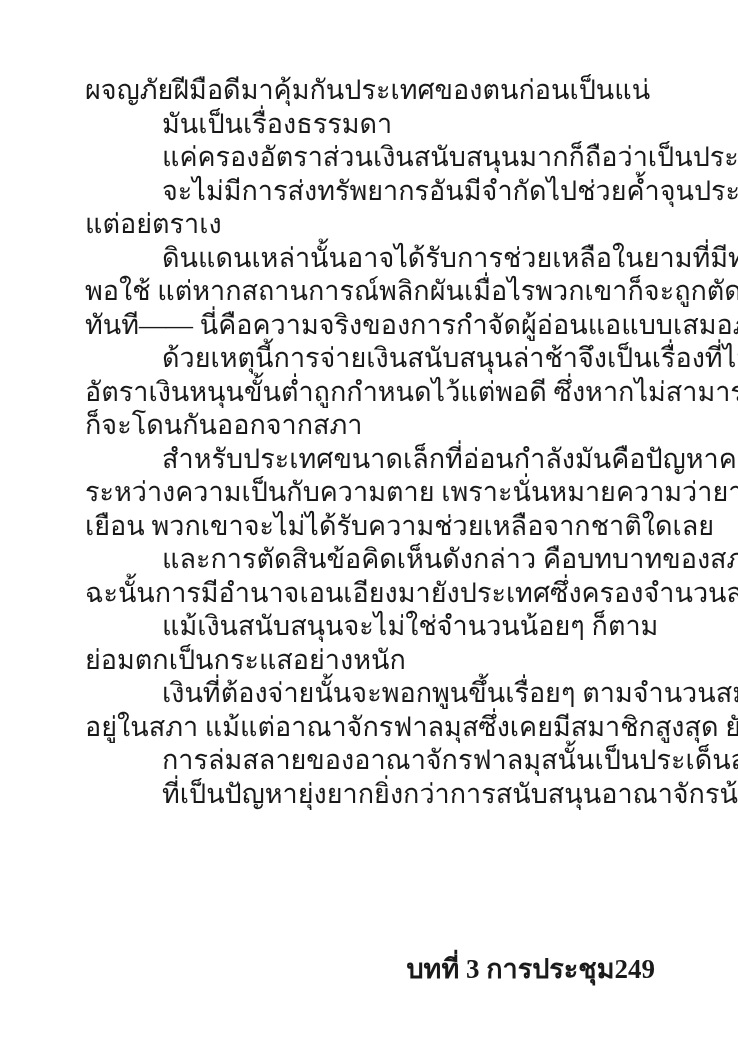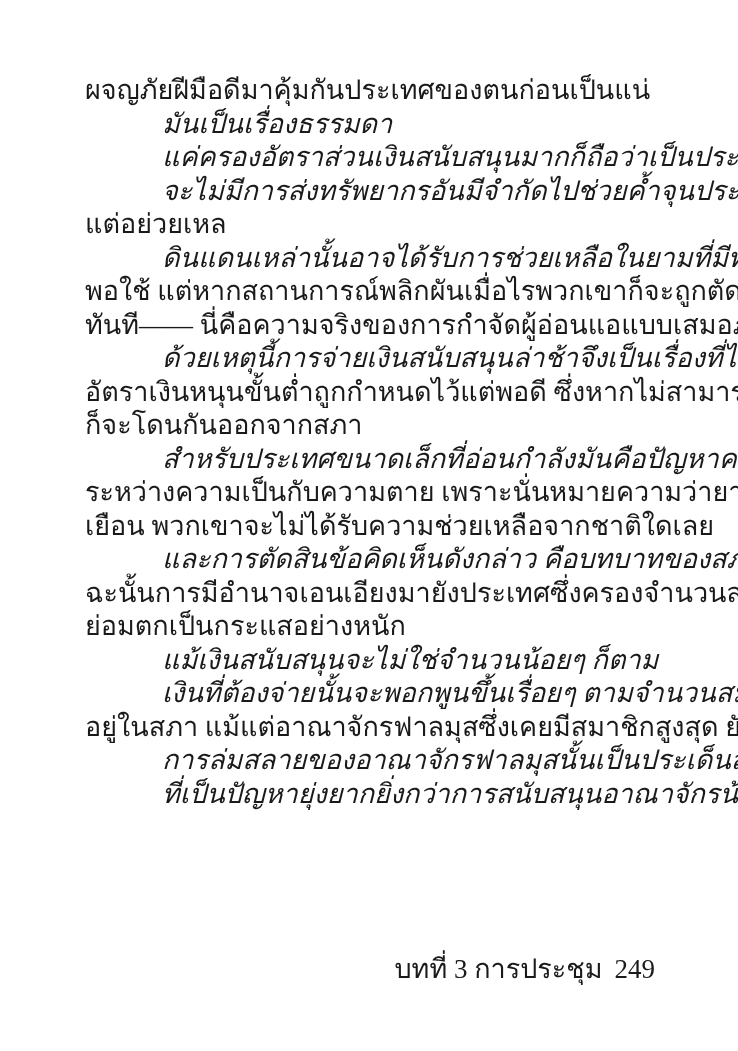--- a/index.html
+++ b/index.html
@@ -23,58 +23,57 @@
     width: 572px;
     font-size: 27px;
     line-height: 33.5px;
   }
   .line {
     height: 33.5px;
     white-space: nowrap;
   }
   .line.indent {
     padding-left: 77px;
-    font-style: italic;
   }
   .footer {
     position: absolute;
     top: 952px;
     right: 83px;
     font-size: 27px;
     line-height: 34px;
-    font-weight: normal;
+    font-weight: bold;
     display: flex;
-    gap: 12px;
+    gap: 0;
     white-space: nowrap;
     margin-left: 36px;
   }
 </style>
 </head>
 <body>
 
 <div class="page" style="background: rgb(255, 255, 255); color: rgb(26, 26, 26);">
   <div class="body-text">
       <div class="line">ผจญภัยฝีมือดีมาคุ้มกันประเทศของตนก่อนเป็นแน่</div>
       <div class="line indent">มันเป็นเรื่องธรรมดา</div>
       <div class="line indent">แค่ครองอัตราส่วนเงินสนับสนุนมากก็ถือว่าเป็นประเทศมีค่าใน</div>
       <div class="line indent">จะไม่มีการส่งทรัพยากรอันมีจำกัดไปช่วยค้ำจุนประเทศไร้ประโยชน์</div>
-      <div class="line">แต่อย่วยเหล</div>
+      <div class="line">แต่อย่ตราเง</div>
       <div class="line indent">ดินแดนเหล่านั้นอาจได้รับการช่วยเหลือในยามที่มีทรัพยากร</div>
       <div class="line">พอใช้ แต่หากสถานการณ์พลิกผันเมื่อไรพวกเขาก็จะถูกตัดหางปล่อยวัด</div>
       <div class="line">ทันที—— นี่คือความจริงของการกำจัดผู้อ่อนแอแบบเสมอภาค  เป็น</div>
       <div class="line indent">ด้วยเหตุนี้การจ่ายเงินสนับสนุนล่าช้าจึงเป็นเรื่องที่ไม่อาจให้อภัย</div>
       <div class="line">อัตราเงินหนุนขั้นต่ำถูกกำหนดไว้แต่พอดี  ซึ่งหากไม่สามารถจ่ายได้</div>
       <div class="line">ก็จะโดนกันออกจากสภา</div>
       <div class="line indent">สำหรับประเทศขนาดเล็กที่อ่อนกำลังมันคือปัญหาคาบเกี่ยว</div>
       <div class="line">ระหว่างความเป็นกับความตาย  เพราะนั่นหมายความว่ายามที่วิกฤติมา</div>
       <div class="line">เยือน พวกเขาจะไม่ได้รับความช่วยเหลือจากชาติใดเลย</div>
       <div class="line indent">และการตัดสินข้อคิดเห็นดังกล่าว  คือบทบาทของสภา  เพราะ</div>
       <div class="line">ฉะนั้นการมีอำนาจเอนเอียงมายังประเทศซึ่งครองจำนวนสมาชิกมหาศาล</div>
+      <div class="line indent">แม้เงินสนับสนุนจะไม่ใช่จำนวนน้อยๆ ก็ตาม</div>
       <div class="line">ย่อมตกเป็นกระแสอย่างหนัก</div>
-      <div class="line indent">แม้เงินสนับสนุนจะไม่ใช่จำนวนน้อยๆ ก็ตาม</div>
       <div class="line indent">เงินที่ต้องจ่ายนั้นจะพอกพูนขึ้นเรื่อยๆ  ตามจำนวนสมาชิกที่มี</div>
       <div class="line">อยู่ในสภา แม้แต่อาณาจักรฟาลมุสซึ่งเคยมีสมาชิกสูงสุด ยังส่งคนเข้าไป</div>
       <div class="line indent">การล่มสลายของอาณาจักรฟาลมุสนั้นเป็นประเด็นสำคัญที่ไม่อาจ</div>
       <div class="line indent">ที่เป็นปัญหายุ่งยากยิ่งกว่าการสนับสนุนอาณาจักรน้องใหม่อย่าง</div>
     </div>
   <div class="footer">
     <span>บทที่ 3 การประชุม</span>
     <span>249</span>
   </div>
 </div>

